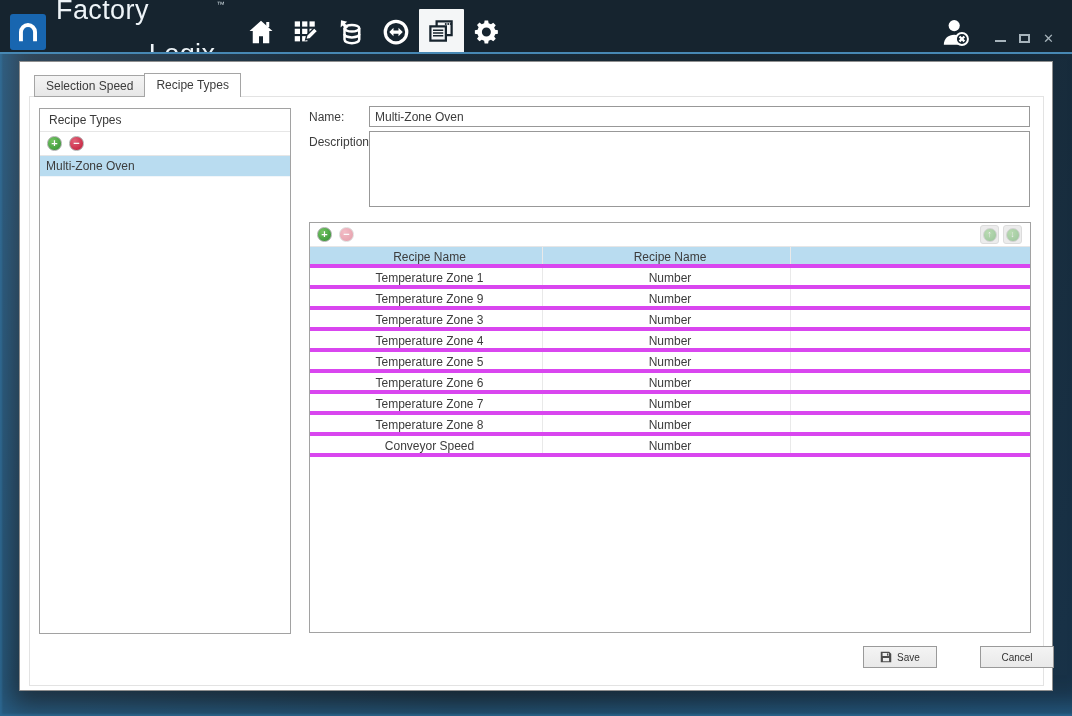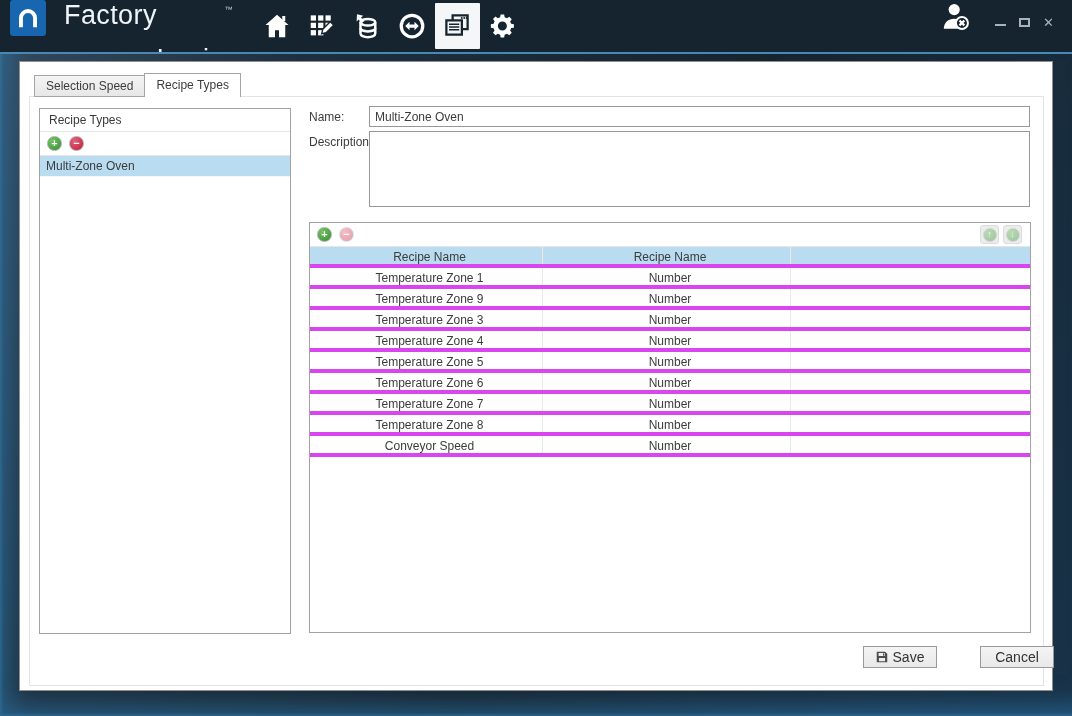--- a/index.html
+++ b/index.html
@@ -2,21 +2,21 @@
 <html><head>
 <meta charset="utf-8">
 <style>
   html,body{margin:0;padding:0;}
   *{box-sizing:border-box;}
   .app{position:relative;width:1072px;height:716px;overflow:hidden;
        background:#16242f;font-family:"Liberation Sans",sans-serif;-webkit-font-smoothing:antialiased;}
 
   
   .titlebar{position:absolute;left:0;top:0;width:100%;height:64px;
-            background:#16242f;display:flex;align-items:flex-start;gap:8px;}
+            background:#16242f;display:flex;align-items:center;}
   .logo{width:36px;height:36px;margin-left:10px;background:#1866b0;border-radius:3px;
         display:flex;align-items:center;justify-content:center;flex:0 0 auto;}
   .brand{margin-left:10px;font-size:27px;color:#eef4f8;display:flex;align-items:flex-start;
          letter-spacing:.4px;white-space:nowrap;}
   .brand .bold{font-weight:normal;margin-top:44px;}
   .brand .tm{font-size:8px;margin-top:5px;margin-left:1px;color:#c7d3da;}
   .nav{display:flex;margin-left:14px;height:52px;align-items:center;}
   .nav-btn{width:45px;height:46px;display:flex;align-items:center;justify-content:center;
            color:#ffffff;border-radius:1px;}
   .nav-btn.active{background:#f4f6f7;color:#17242e;}
@@ -82,21 +82,21 @@
   .thead .tcell{line-height:22px;}
   .c0{width:233px;} .c1{width:248px;} .c2{flex:1;}
   .thead .c0,.thead .c1{border-right:1px solid #d6d6d6;}
   .trow{display:flex;height:21px;border-bottom:4px solid #d946ef;text-align:center;}
   .trow .c0,.trow .c1{border-right:1px solid #e9e9e9;}
   .trow.selected{background:#b9dcf0;}
 
   
   .btn{position:absolute;top:584px;width:74px;height:22px;border:1px solid #9a9a9a;
        background:linear-gradient(#f4f4f4,#e9e9e9);display:flex;align-items:center;justify-content:center;
-       gap:5px;font-size:14px;color:#333;}
+       gap:5px;font-size:10px;color:#333;}
   .btn-save{left:843px;} .btn-cancel{left:960px;}
 </style>
 </head>
 <body>
 
 <div class="app">
 
   <div class="titlebar">
     <div class="logo">
       <svg width="26" height="26" viewBox="0 0 24 24">

